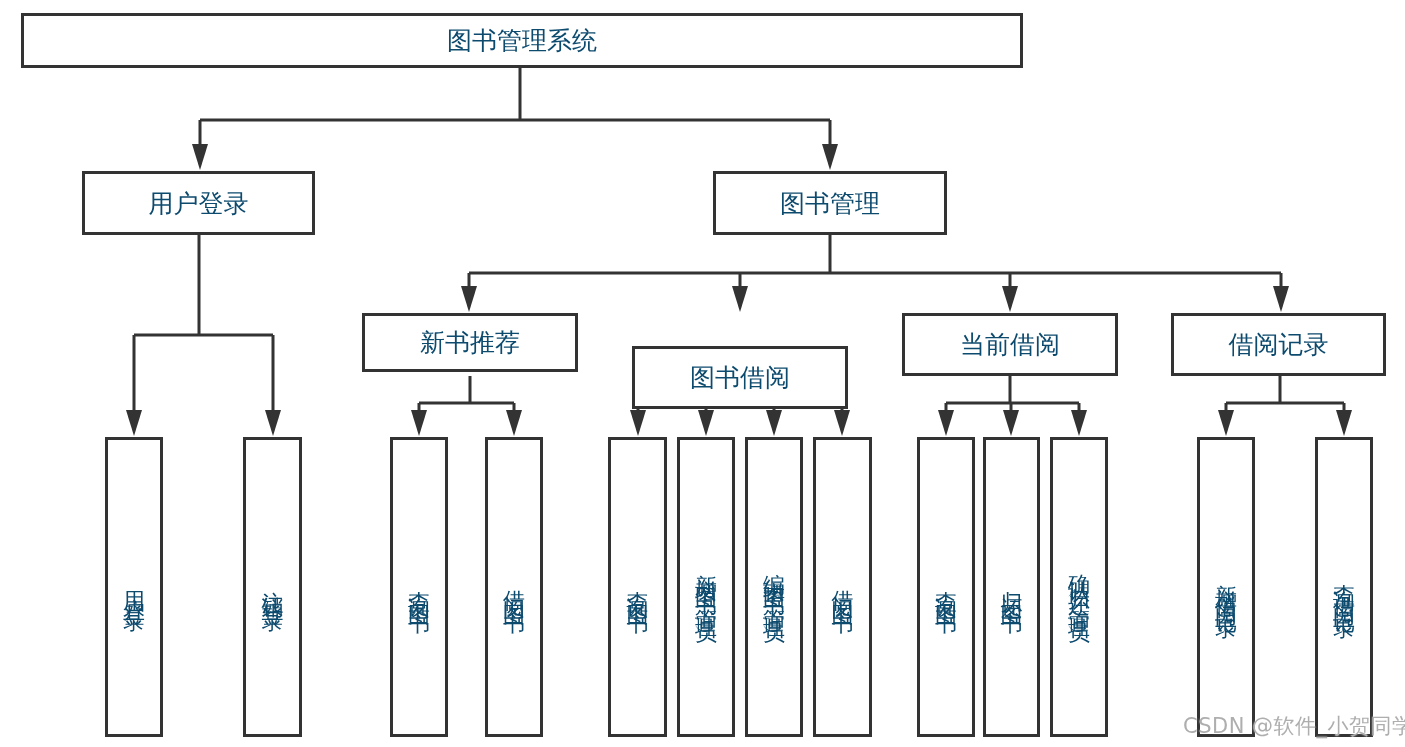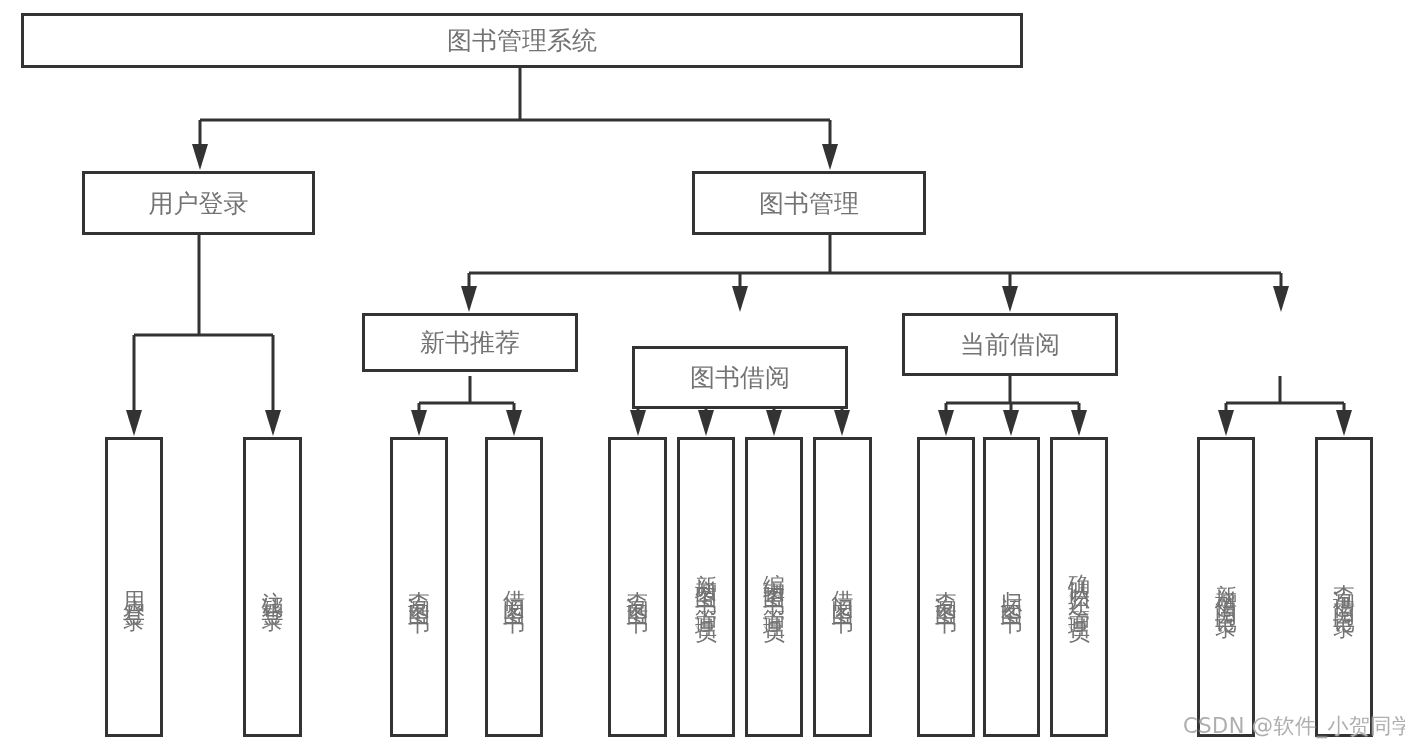--- a/index.html
+++ b/index.html
@@ -6,21 +6,21 @@
   .stage{
     position:relative;width:1405px;height:747px;background:#ffffff;
     font-family:"DejaVu Sans","Liberation Sans",sans-serif;overflow:hidden;
   }
   .wires{position:absolute;left:0;top:0;z-index:0;}
   .wires path{stroke:#333333;stroke-width:3;fill:none;}
   .wires polygon{fill:#333333;stroke:none;}
   .node{
     position:absolute;box-sizing:border-box;background:#ffffff;
     border:3px solid #333333;display:flex;align-items:center;justify-content:center;
-    color:#737373;z-index:1;
+    color:#0c4a6e;z-index:1;
   }
   .node.h span{font-size:25px;line-height:1;white-space:nowrap;}
   .node.v span{
     writing-mode:vertical-rl;text-orientation:mixed;
     font-size:22px;letter-spacing:7px;line-height:1;white-space:nowrap;
   }
   .watermark{
     position:absolute;left:1183px;top:712px;z-index:3;
     font-size:21px;color:#aeaeae;letter-spacing:0.5px;white-space:nowrap;
     text-shadow:0 0 2px rgba(255,255,255,0.8);
@@ -63,32 +63,35 @@
     </g>
   </svg>
 
   <div class="node h" style="left:21px;top:13px;width:1002px;height:55px;">
     <span>图书管理系统</span>
   </div>
 
   <div class="node h" style="left:82px;top:171px;width:233px;height:64px;">
     <span>用户登录</span>
   </div>
-  <div class="node h" style="left:692px;top:171px;width:234px;height:64px;">
+  <div class="node h" style="left:713px;top:171px;width:234px;height:64px;">
     <span>图书管理</span>
   </div>
 
   <div class="node h" style="left:362px;top:313px;width:216px;height:59px;">
     <span>新书推荐</span>
   </div>
   <div class="node h" style="left:632px;top:313px;width:216px;height:63px;margin-top:33px;">
     <span>图书借阅</span>
   </div>
   <div class="node h" style="left:902px;top:313px;width:216px;height:63px;">
     <span>当前借阅</span>
+  </div>
+  <div class="node h" style="left:1171px;top:313px;width:215px;height:63px;">
+    <span>借阅记录</span>
   </div>
 
   <div class="node v" style="left:105px;top:437px;width:58px;height:300px;">
     <span>用户登录</span>
   </div>
   <div class="node v" style="left:243px;top:437px;width:59px;height:300px;">
     <span>注销登录</span>
   </div>
 
   <div class="node v" style="left:390px;top:437px;width:58px;height:300px;">

